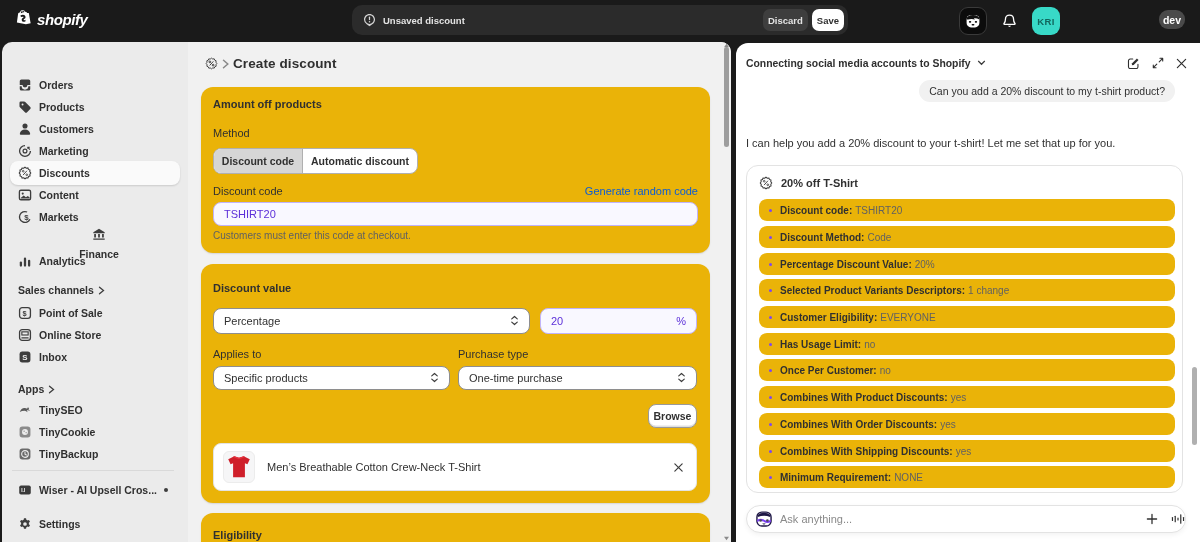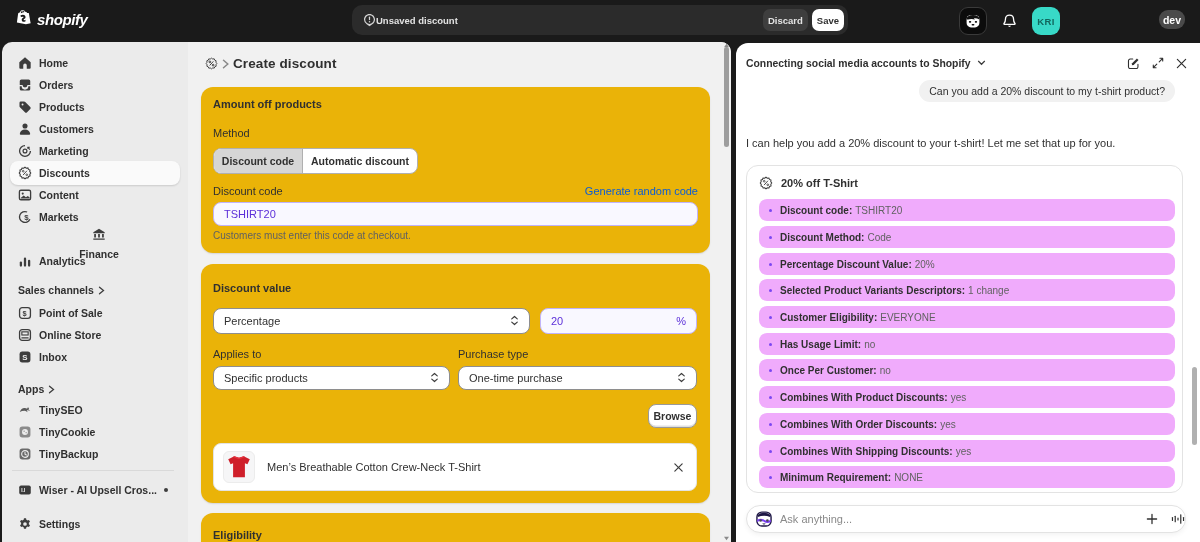--- a/index.html
+++ b/index.html
@@ -4,21 +4,21 @@
 <style>
 * { margin:0; padding:0; box-sizing:border-box; }
 html,body { width:1200px; height:542px; overflow:hidden; }
 body { background:#1a1a1a; font-family:"Liberation Sans", sans-serif; color:#303030; position:relative; }
 
 
 #topbar { position:absolute; left:0; top:0; width:1200px; height:42px; background:#1a1a1a; }
 #logo { position:absolute; left:15px; top:9px; display:flex; align-items:center; gap:4px; }
 #logo .word { color:#fff; font-weight:700; font-style:italic; font-size:15px; letter-spacing:-0.4px; }
 #ctxbar { position:absolute; left:352px; top:5px; width:496px; height:30px; background:#2b2b2b; border-radius:10px; display:flex; align-items:center; }
-#ctxbar .msg { display:flex; align-items:center; margin-left:11px; color:#e3e3e3; font-size:9.5px; font-weight:700; }
+#ctxbar .msg { display:flex; align-items:center; gap:7px; margin-left:11px; color:#e3e3e3; font-size:9.5px; font-weight:700; }
 #ctxbar .btns { margin-left:auto; margin-right:4px; display:flex; gap:4px; }
 .btn-dark { background:#3e3e3e; color:#e3e3e3; font-size:9.5px; font-weight:700; border-radius:7px; height:22px; padding:0 5px; display:flex; align-items:center; }
 .btn-white { background:#ffffff; color:#303030; font-size:9.5px; font-weight:700; border-radius:7px; height:22px; padding:0 5px; display:flex; align-items:center; }
 #tb-right { position:absolute; right:140px; top:7px; display:flex; align-items:center; gap:14px; }
 .sk-btn { width:28px; height:28px; border-radius:9px; background:#0c0c0c; border:1px solid #3a3a3a; display:flex; align-items:center; justify-content:center; }
 .avatar { width:28px; height:28px; border-radius:9px; background:#38d9c7; color:#11665c; font-size:9.5px; font-weight:700; display:flex; align-items:center; justify-content:center; letter-spacing:0.3px; }
 #devpill { position:absolute; right:15px; top:10px; background:#4a4a4a; border-radius:9px; color:#fff; font-size:10.5px; font-weight:700; height:19px; padding:0 4px; display:flex; align-items:center; }
 
 
 #frame { position:absolute; left:2px; top:42px; width:729px; height:500px; background:#ebebeb; border-radius:10px 10px 0 0; }
@@ -56,21 +56,21 @@
 
 #panel { position:absolute; left:736px; top:43px; width:464px; height:499px; background:#fff; border-top-left-radius:12px; }
 #phead { position:absolute; left:0; top:0; width:100%; height:40px; display:flex; align-items:center; }
 #phead .t { margin-left:10px; font-size:10.4px; font-weight:700; color:#303030; }
 #phead .icons { margin-left:auto; margin-right:13px; display:flex; gap:12px; align-items:center; }
 .bubble { position:absolute; background:#f1f1f1; border-radius:11px; font-size:10.5px; color:#303030; display:flex; align-items:center; padding:0 10px; }
 .ptext { position:absolute; font-size:11px; color:#303030; }
 #pcard { position:absolute; left:10px; top:122px; width:437px; height:328px; border:1px solid #e3e3e3; border-radius:12px; background:#fff; }
 #pcard .hd { position:absolute; left:12px; top:10px; display:flex; align-items:center; gap:8px; }
 #pcard .hd .t { font-size:11px; font-weight:700; color:#303030; }
-.litem { position:absolute; left:12px; width:416px; height:22px; background:#f0abfc; border-radius:8px; display:flex; align-items:center; font-size:10px; }
+.litem { position:absolute; left:12px; width:416px; height:22px; background:#eab308; border-radius:8px; display:flex; align-items:center; font-size:10px; }
 .litem .dot { width:3px; height:3px; border-radius:50%; background:#7b47f2; margin:0 8px 0 10px; flex:0 0 auto; }
 .litem b { color:#303030; font-weight:700; }
 .litem span { color:#616161; margin-left:3px; }
 #pinput { position:absolute; left:10px; top:462px; width:440px; height:28px; border:1px solid #e3e3e3; border-radius:14px; background:#fff; box-shadow:0 2px 5px rgba(0,0,0,0.05); display:flex; align-items:center; }
 #pinput .ph { color:#8a8a8a; font-size:11px; margin-left:8px; }
 #pinput .right { margin-left:auto; margin-right:0px; display:flex; gap:13px; align-items:center; }
 #psb { position:absolute; left:1192px; top:367px; width:5px; height:78px; background:#b0b0b0; border-radius:3px; }
 </style>
 </head>
 <body>
@@ -111,26 +111,20 @@
         <path fill="#fff" d="M7.4 13.6a1.7 1.7 0 0 0 3.2 0z"></path>
       </svg>
     <div class="avatar">KRI</div>
   </div>
   <div id="devpill">dev</div>
 </div>
 
 <div id="frame"></div>
 
 <div id="sidebar">
-  <div class="nav" style="top:9px;">
-      <svg width="14" height="14" viewBox="0 0 16 16">
-        <path fill="#3d3d3d" d="M8 1.5 L14.5 7.2 V13.5 A1.2 1.2 0 0 1 13.3 14.7 H10 V10.5 A2 2 0 0 0 6 10.5 V14.7 H2.7 A1.2 1.2 0 0 1 1.5 13.5 V7.2z"></path>
-      </svg>
-      <span>Home</span>
-    </div>
   <div class="nav" style="top:31px;">
       <svg width="14" height="14" viewBox="0 0 16 16">
         <path fill="#3d3d3d" d="M2 3.5 A1.8 1.8 0 0 1 3.8 1.7 H12.2 A1.8 1.8 0 0 1 14 3.5 V8 H10.8 A2.8 2.8 0 0 1 5.2 8 H2z"></path>
         <path fill="#3d3d3d" d="M2 9.5 H4.2 A3.8 3.8 0 0 0 11.8 9.5 H14 V12.5 A1.8 1.8 0 0 1 12.2 14.3 H3.8 A1.8 1.8 0 0 1 2 12.5z"></path>
       </svg>
       <span>Orders</span>
     </div>
   <div class="nav" style="top:53px;">
       <svg width="14" height="14" viewBox="0 0 16 16">
         <path fill="#3d3d3d" d="M1.7 3.2 A1.5 1.5 0 0 1 3.2 1.7 H7 A1.8 1.8 0 0 1 8.3 2.2 L14 7.9 A1.8 1.8 0 0 1 14 10.4 L10.4 14 A1.8 1.8 0 0 1 7.9 14 L2.2 8.3 A1.8 1.8 0 0 1 1.7 7z M5.2 6.3 A1.1 1.1 0 1 0 5.2 4.1 A1.1 1.1 0 0 0 5.2 6.3z"></path>

